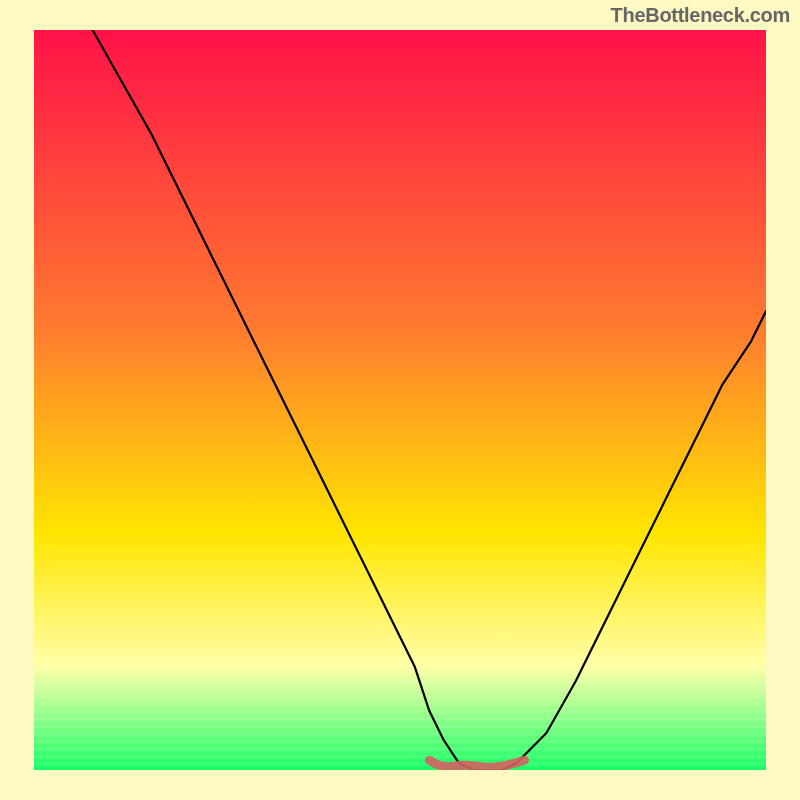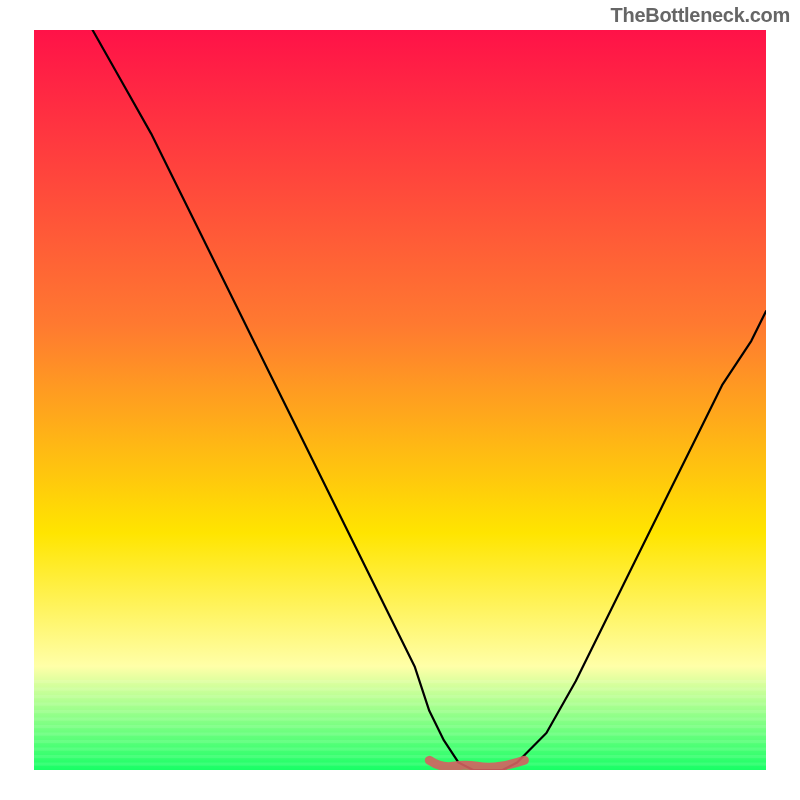--- a/index.html
+++ b/index.html
@@ -8,21 +8,21 @@
     width: 800px;
     height: 800px;
     background: #000;
     overflow: hidden;
     font-family: Arial, Helvetica, sans-serif;
   }
   .frame {
     position: relative;
     width: 800px;
     height: 800px;
-    background: #ffffff;
+    background: #fef9c3;
   }
   .watermark {
     position: absolute;
     top: 4px;
     right: 10px;
     color: #666;
     font-size: 20px;
     font-weight: 600;
     letter-spacing: -0.3px;
     z-index: 5;

